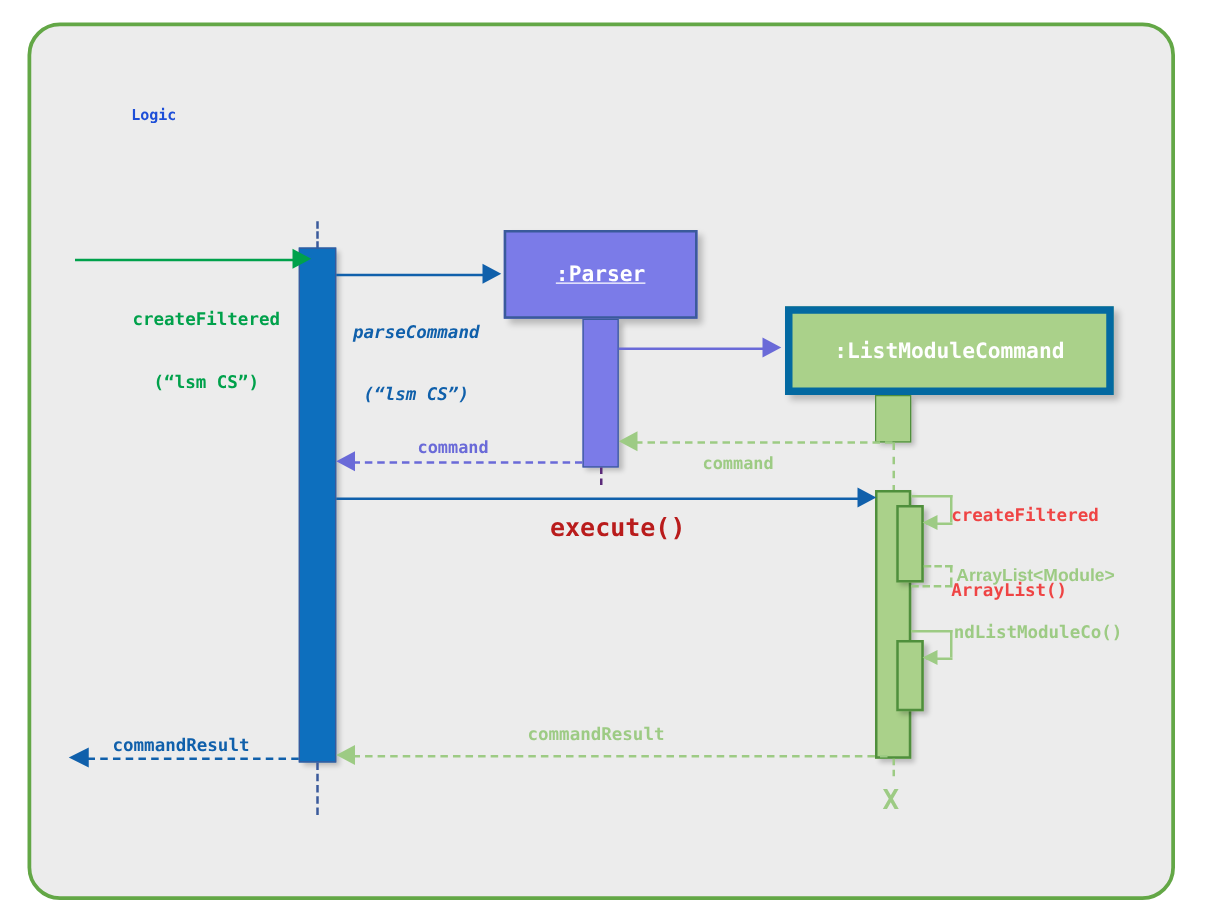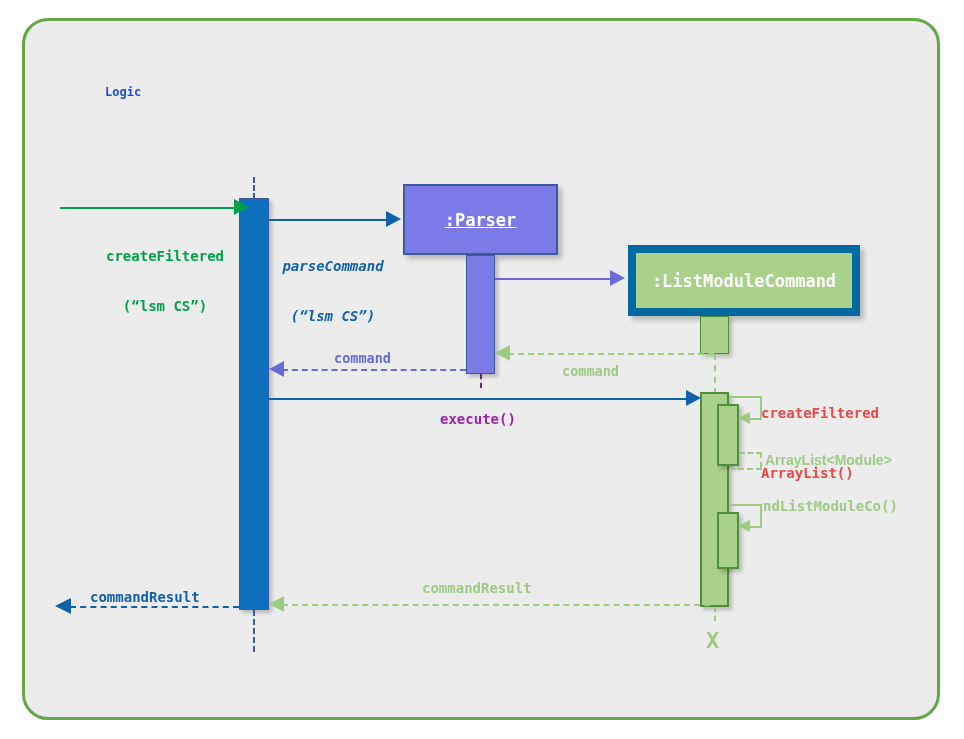--- a/index.html
+++ b/index.html
@@ -32,21 +32,21 @@
   <div class="life" style="left:253px;top:177px;height:30px;border-left-color:#3a5a9b;"></div>
   <div class="act" style="left:239px;top:198px;width:30px;height:412px;background:#0d6fbe;border:1px solid #3a5a9b;"></div>
   <div class="life" style="left:253px;top:610px;height:42px;border-left-color:#3a5a9b;"></div>
 
   <div class="partbox" style="left:403px;top:184px;width:155px;height:71px;background:#7b7be8;border:2px solid #3a5a9b;text-decoration:underline;">
     <span>:Parser</span>
   </div>
   <div class="act" style="left:466px;top:255px;width:29px;height:119px;background:#7b7be8;border:1px solid #3a5a9b;"></div>
   <div class="life" style="left:480px;top:374px;height:14px;border-left-color:#5b2a7a;"></div>
 
-  <div class="partbox" style="left:628px;top:245px;width:232px;height:71px;background:#aad18a;border:8px solid #0369a1;">
+  <div class="partbox" style="left:628px;top:245px;width:263px;height:71px;background:#aad18a;border:6px solid #0369a1;">
     <span>:ListModuleCommand</span>
   </div>
   <div class="act" style="left:700px;top:316px;width:29px;height:38px;background:#aad18a;border:1px solid #4f8f3c;"></div>
   <div class="life" style="left:714px;top:354px;height:40px;border-left-color:#9dcb84;"></div>
   <div class="act" style="left:700px;top:392px;width:29px;height:215px;background:#aad18a;border:2px solid #4f8f3c;"></div>
   <div class="act" style="left:717px;top:404px;width:22px;height:62px;background:#aad18a;border:2px solid #4f8f3c;"></div>
   <div class="act" style="left:717px;top:512px;width:22px;height:57px;background:#aad18a;border:2px solid #4f8f3c;"></div>
   <div class="life" style="left:714px;top:607px;height:14px;border-left-color:#9dcb84;"></div>
   <div class="xmark" style="left:706px;top:628px;color:#9dcb84;">X</div>
 
@@ -70,21 +70,21 @@
   <div class="hline dash" style="left:508px;top:353px;width:206px;border-top-color:#9dcb84;"></div>
   <div class="arrow" style="left:495px;top:345px;border-right:15px solid #9dcb84;border-top:8px solid transparent;border-bottom:8px solid transparent;"></div>
   <div class="lbl" style="left:562px;top:364px;font-size:13.5px;color:#9dcb84;">command</div>
 
   <div class="hline dash" style="left:282px;top:369px;width:184px;border-top-color:#6a6ad8;"></div>
   <div class="arrow" style="left:269px;top:361px;border-right:15px solid #6a6ad8;border-top:8px solid transparent;border-bottom:8px solid transparent;"></div>
   <div class="lbl" style="left:334px;top:351px;font-size:13.5px;color:#6a6ad8;">command</div>
 
   <div class="hline solid" style="left:269px;top:398px;width:425px;border-top-color:#1060ab;"></div>
   <div class="arrow" style="left:686px;top:390px;border-left:15px solid #1060ab;border-top:8px solid transparent;border-bottom:8px solid transparent;"></div>
-  <div class="lbl" style="left:440px;top:411px;font-size:14px;color:#a21caf;">execute()</div>
+  <div class="lbl" style="left:440px;top:411px;font-size:20px;color:#b91c1c;">execute()</div>
 
   <div class="hline solid" style="left:729px;top:396px;width:33px;border-top-color:#9dcb84;"></div>
   <div class="vline" style="left:760px;top:396px;height:22px;border-left-color:#9dcb84;"></div>
   <div class="hline solid" style="left:741px;top:418px;width:21px;border-top-color:#9dcb84;"></div>
   <div class="arrow" style="left:738px;top:412px;border-right:12px solid #9dcb84;border-top:6px solid transparent;border-bottom:6px solid transparent;"></div>
   <div class="lbl" style="left:761px;top:362px;font-size:14px;color:#ef4444;line-height:1.45;">
     <div>createFiltered</div>
     <div>ArrayList()</div>
   </div>
 

